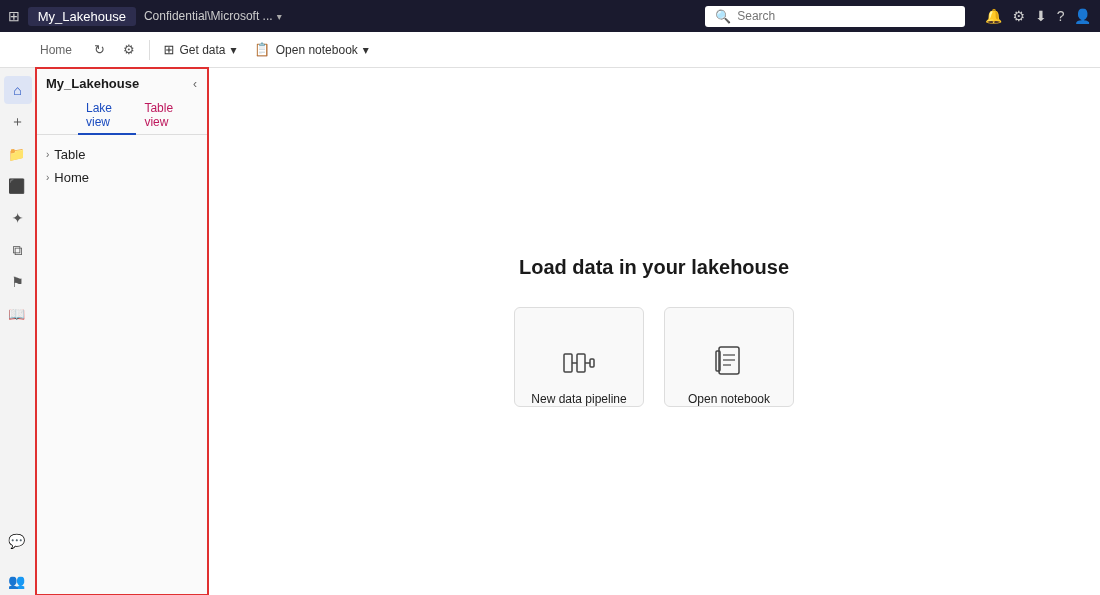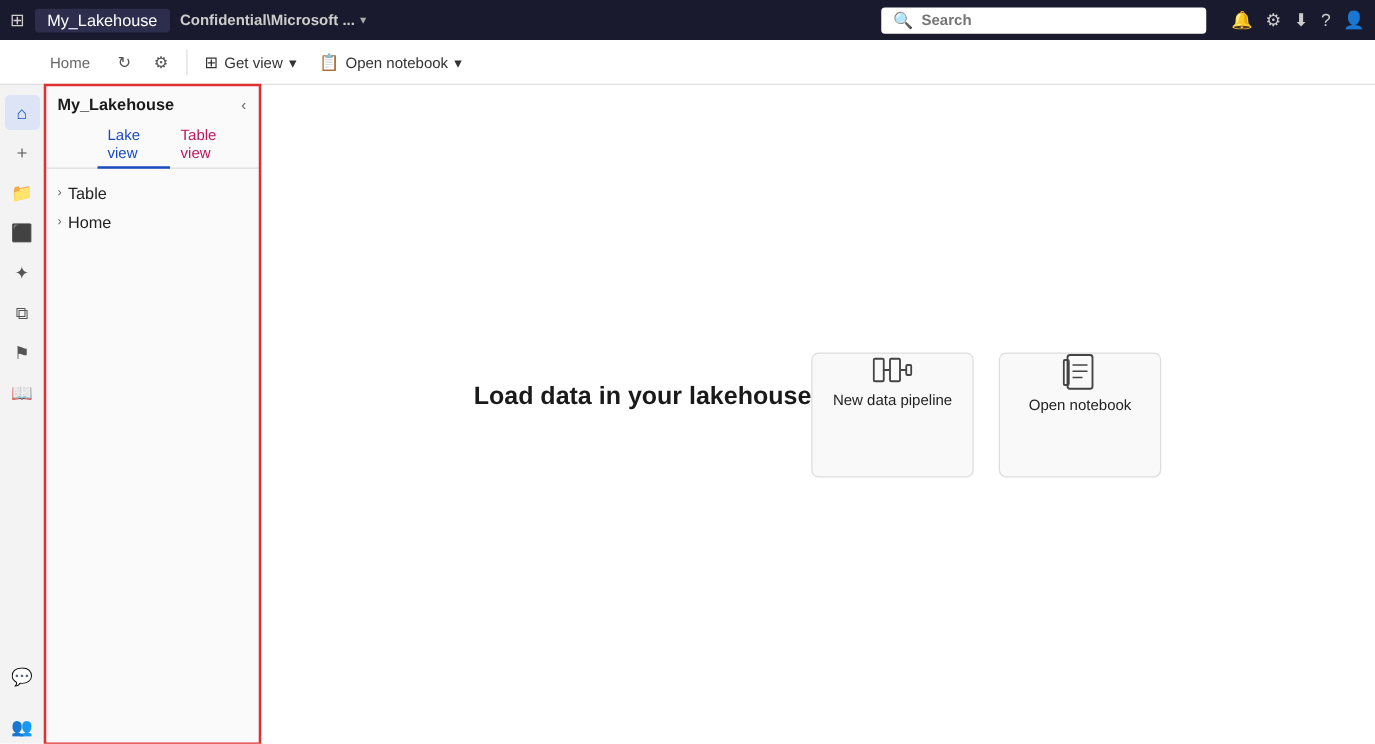--- a/index.html
+++ b/index.html
@@ -21,39 +21,38 @@
       font-weight: 500;
       background: #2d2d4e;
       padding: 2px 10px;
       border-radius: 3px;
     }
     .topbar-breadcrumb {
       color: #ccc;
       font-size: 12px;
       display: flex; align-items: center; gap: 4px;
     }
-    .topbar-breadcrumb-text { color: #ccc; font-size: 12px; font-weight: bold; }
+    .topbar-breadcrumb-text { color: #ccc; font-size: 12px; }
     .topbar-breadcrumb-chevron { color: #aaa; font-size: 10px; }
     .topbar-search {
       margin-left: auto;
       display: flex;
       align-items: center;
       background: #fff;
       border-radius: 3px;
       padding: 3px 10px;
       width: 260px;
       gap: 6px;
     }
     .topbar-search input {
       border: none;
       outline: none;
       font-size: 12px;
       width: 100%;
       color: #ec4899;
-      font-weight: bold;
     }
     .topbar-right-icons {
       display: flex;
       align-items: center;
       gap: 10px;
       margin-left: 12px;
     }
     .topbar-icon {
       color: #ccc;
       font-size: 14px;
@@ -181,20 +180,21 @@
       font-size: 13px;
       color: #222;
     }
     .tree-chevron { color: #666; font-size: 10px; }
 
     
     .content-area {
       flex: 1;
       background: #fff;
       display: flex;
+      flex-direction: column;
       align-items: center;
       justify-content: center;
     }
     .load-data-title {
       font-size: 20px;
       font-weight: 600;
       color: #1a1a1a;
       margin-bottom: 28px;
     }
     .cards-row {
@@ -203,22 +203,22 @@
     }
     .action-card {
       width: 130px;
       height: 100px;
       border: 1px solid #ddd;
       border-radius: 6px;
       background: #f9f9f9;
       display: flex;
       flex-direction: column;
       align-items: center;
-      justify-content: flex-start;
-      gap: 0;
+      justify-content: flex-end;
+      gap: 12px;
       cursor: pointer;
     }
     .card-icon {
       font-size: 26px;
       color: #444;
       line-height: 1;
     }
     .card-label {
       font-size: 12px;
       color: #222;
@@ -252,21 +252,21 @@
   <span class="toolbar-breadcrumb">Home</span>
   <button class="toolbar-btn">
     <span class="toolbar-icon">↻</span>
   </button>
   <button class="toolbar-btn">
     <span class="toolbar-icon">⚙</span>
   </button>
   <div class="toolbar-separator"></div>
   <button class="toolbar-btn">
     <span style="font-size:13px;">⊞</span>
-    <span>Get view</span>
+    <span>Get data</span>
     <span>▾</span>
   </button>
   <button class="toolbar-btn">
     <span style="font-size:13px;">📋</span>
     <span>Open notebook</span>
     <span>▾</span>
   </button>
 </div>
 
 <div class="main-layout">

